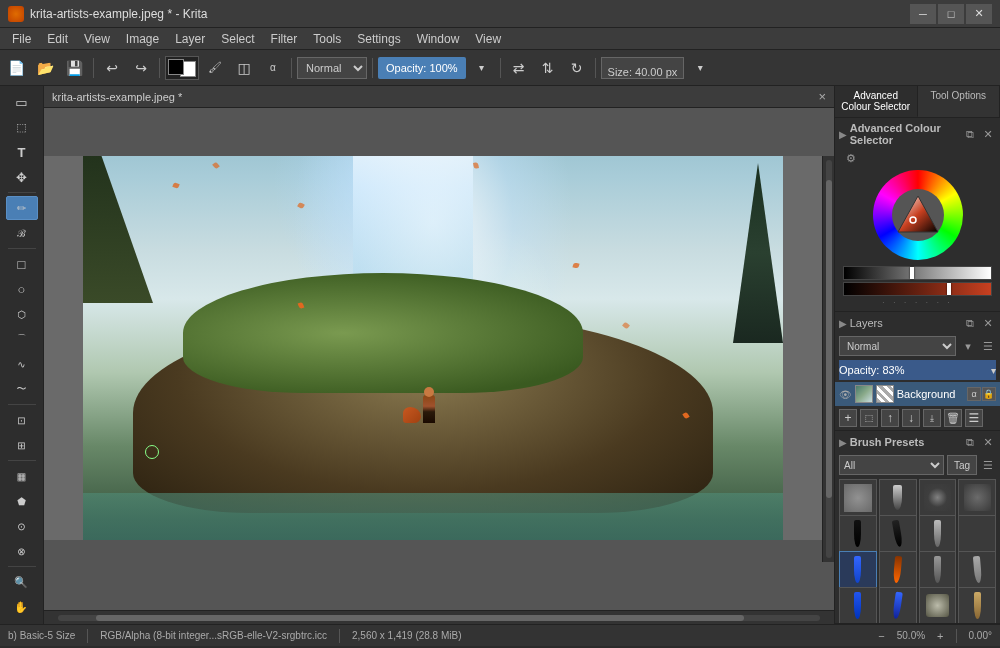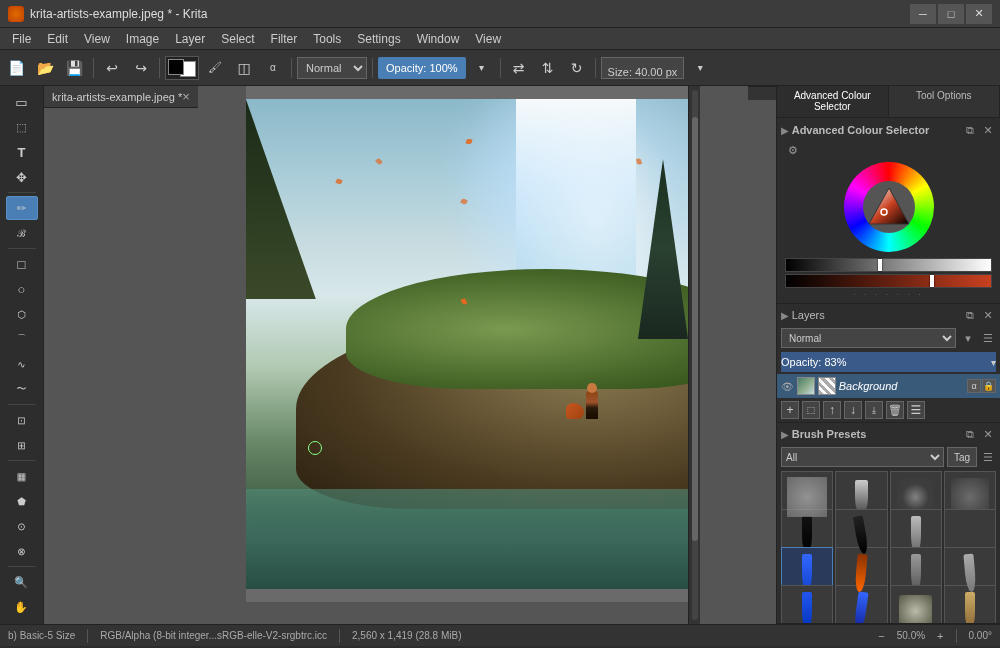--- a/index.html
+++ b/index.html
@@ -125,21 +125,21 @@
     
     .leaf { position: absolute; width: 6px; height: 5px; background: #e06820; border-radius: 50% 0 50% 0; transform: rotate(45deg); }
 
     
     #canvas-hscroll { height: 12px; background: #333; border-top: 1px solid #222; display: flex; align-items: center; padding: 0 4px; }
     #hscroll-track { flex: 1; height: 6px; background: #444; border-radius: 3px; position: relative; }
     #hscroll-thumb { position: absolute; left: 5%; width: 85%; height: 6px; background: #666; border-radius: 3px; cursor: pointer; }
 
     
     #rightpanel {
-      width: 224px; background: #2d2d2d; border-left: 1px solid #222; display: flex; flex-direction: column;
+      width: 166px; background: #2d2d2d; border-left: 1px solid #222; display: flex; flex-direction: column;
     }
 
     
     .panel-tabs {
       display: flex; background: #333; border-bottom: 1px solid #222;
     }
     .panel-tab {
       flex: 1; padding: 4px 6px; font-size: 10px; color: #bbb; cursor: pointer; text-align: center; border-right: 1px solid #222;
     }
     .panel-tab.active { background: #2d2d2d; color: #fff; border-bottom: 1px solid #2d2d2d; }
@@ -181,21 +181,21 @@
     .layers-title { font-size: 11px; color: #bbb; font-weight: normal; }
     .layer-blend { width: 100%; display: flex; align-items: center; gap: 4px; padding: 2px 4px; }
     .blend-select { flex: 1; height: 20px; background: #444; border: 1px solid #666; color: #ccc; font-size: 10px; padding: 0 3px; }
     .layer-opacity {
       margin: 2px 4px; background: #3a5a8a; height: 20px; display: flex; align-items: center; justify-content: center; font-size: 11px; color: #fff;
     }
     .layer-row {
       display: flex; align-items: center; padding: 2px 4px; gap: 3px; background: #3a5a7a; height: 24px;
     }
     .layer-thumb { width: 18px; height: 18px; background: #666; border: 1px solid #888; flex-shrink: 0; }
-    .layer-name { font-size: 11px; color: #fff; flex: 1; font-style: italic; }
+    .layer-name { font-size: 11px; color: #fff; flex: 1; }
     .layer-icons { display: flex; gap: 1px; }
     .l-icon { width: 14px; height: 14px; background: #555; border: 1px solid #666; display: flex; align-items: center; justify-content: center; font-size: 9px; color: #ccc; cursor: pointer; }
     .layer-actions { display: flex; align-items: center; padding: 3px 4px; gap: 3px; }
     .la-btn { width: 18px; height: 18px; background: #444; border: 1px solid #666; color: #ccc; display: flex; align-items: center; justify-content: center; font-size: 12px; cursor: pointer; }
 
     
     .brush-header { display: flex; align-items: center; justify-content: space-between; padding: 3px 4px; }
     .brush-filter { display: flex; align-items: center; gap: 3px; padding: 2px 4px; }
     .brush-select { flex: 1; height: 20px; background: #444; border: 1px solid #666; color: #ccc; font-size: 10px; }
     .tag-btn { height: 20px; padding: 0 6px; background: #444; border: 1px solid #666; color: #ccc; font-size: 10px; cursor: pointer; }
@@ -310,21 +310,21 @@
     <div class="tool-sep"></div>
     <button class="tool-btn" title="Gradient" style="font-size:10px;">▦</button>
     <button class="tool-btn" title="Fill" style="font-size:10px;">⬟</button>
     <button class="tool-btn" title="Color Picker" style="font-size:10px;">⊙</button>
     <button class="tool-btn" title="Smart Patch" style="font-size:10px;">⊗</button>
     <div class="tool-sep"></div>
     <button class="tool-btn" title="Zoom" style="font-size:11px;">🔍</button>
     <button class="tool-btn" title="Pan" style="font-size:11px;">✋</button>
   </div>
 
-  <div id="canvas-container" style="display:flex;flex-direction:row;gap:48px;">
+  <div id="canvas-container" style="display:flex;flex-direction:column;gap:48px;">
     <div id="canvas-tab">
       <span>krita-artists-example.jpeg *</span>
       <button style="background:transparent;border:none;color:#aaa;cursor:pointer;font-size:13px;">×</button>
     </div>
     <div style="display:flex;flex:1;overflow:hidden;">
       <div id="canvas-wrap" style="flex:1;">
         <div id="canvas-image">
           <div class="canvas-art"></div>
           <div class="waterfall"></div>
           <div class="ground-rock"></div>

